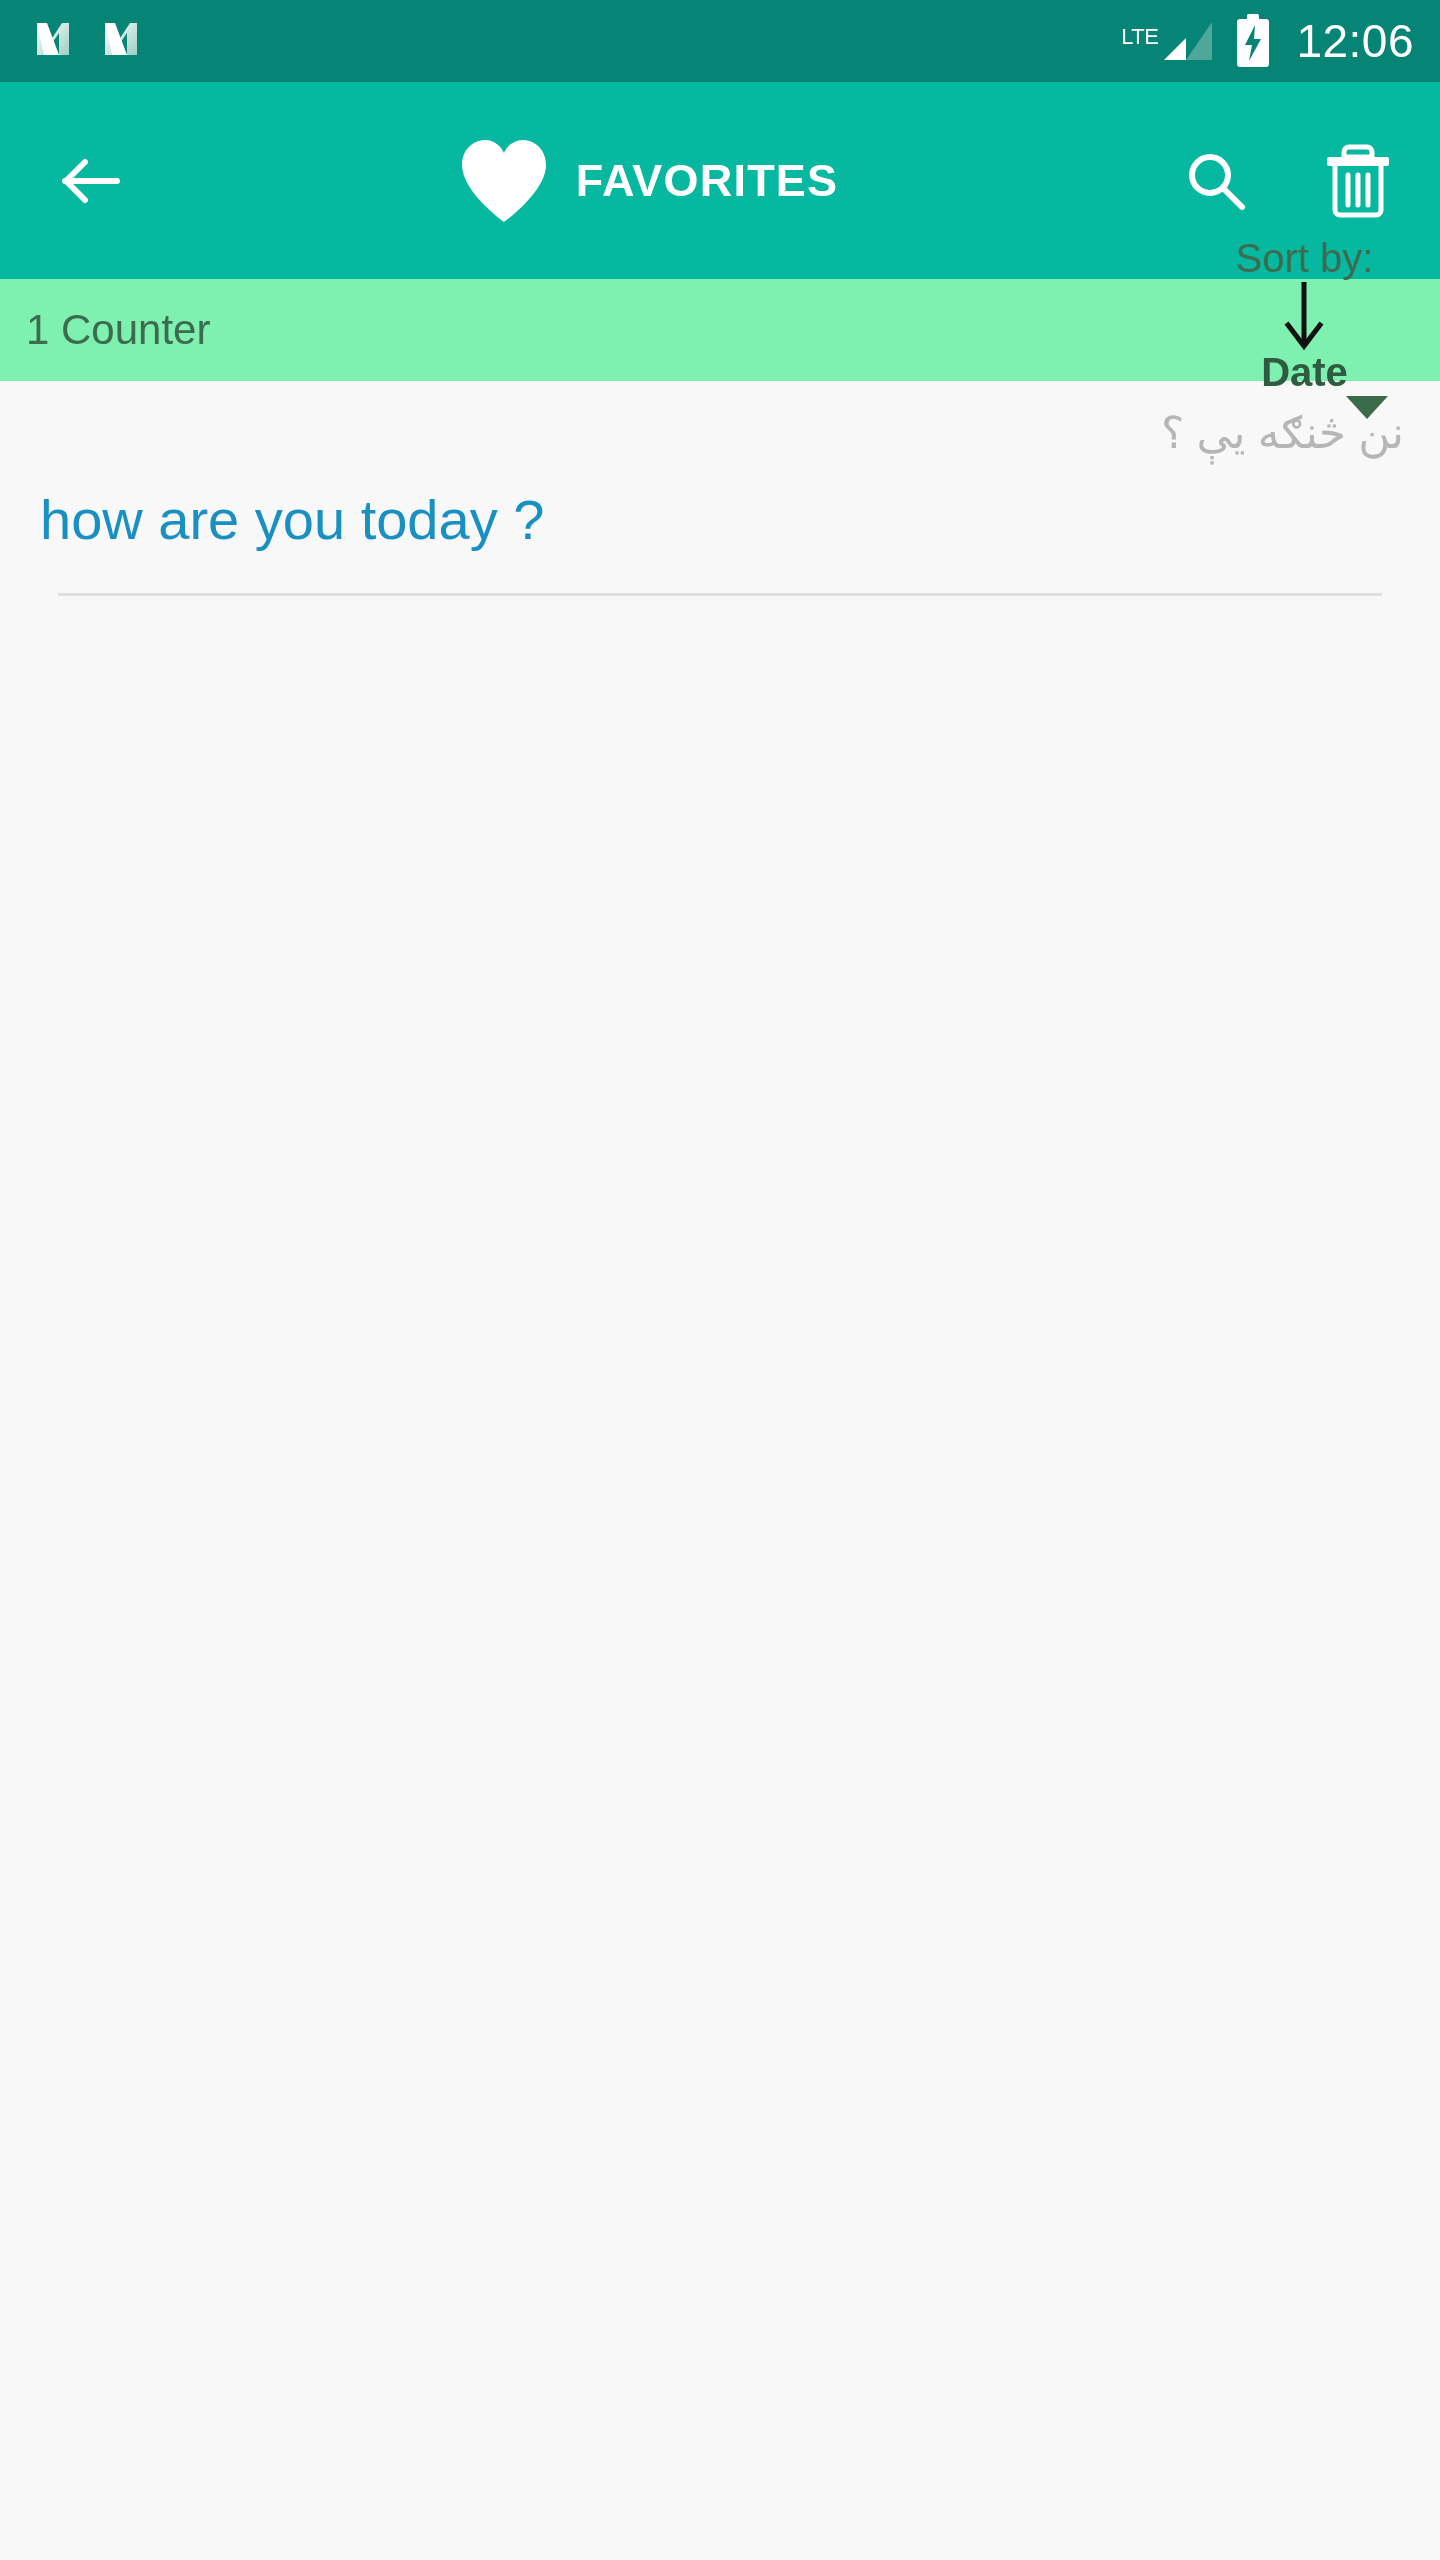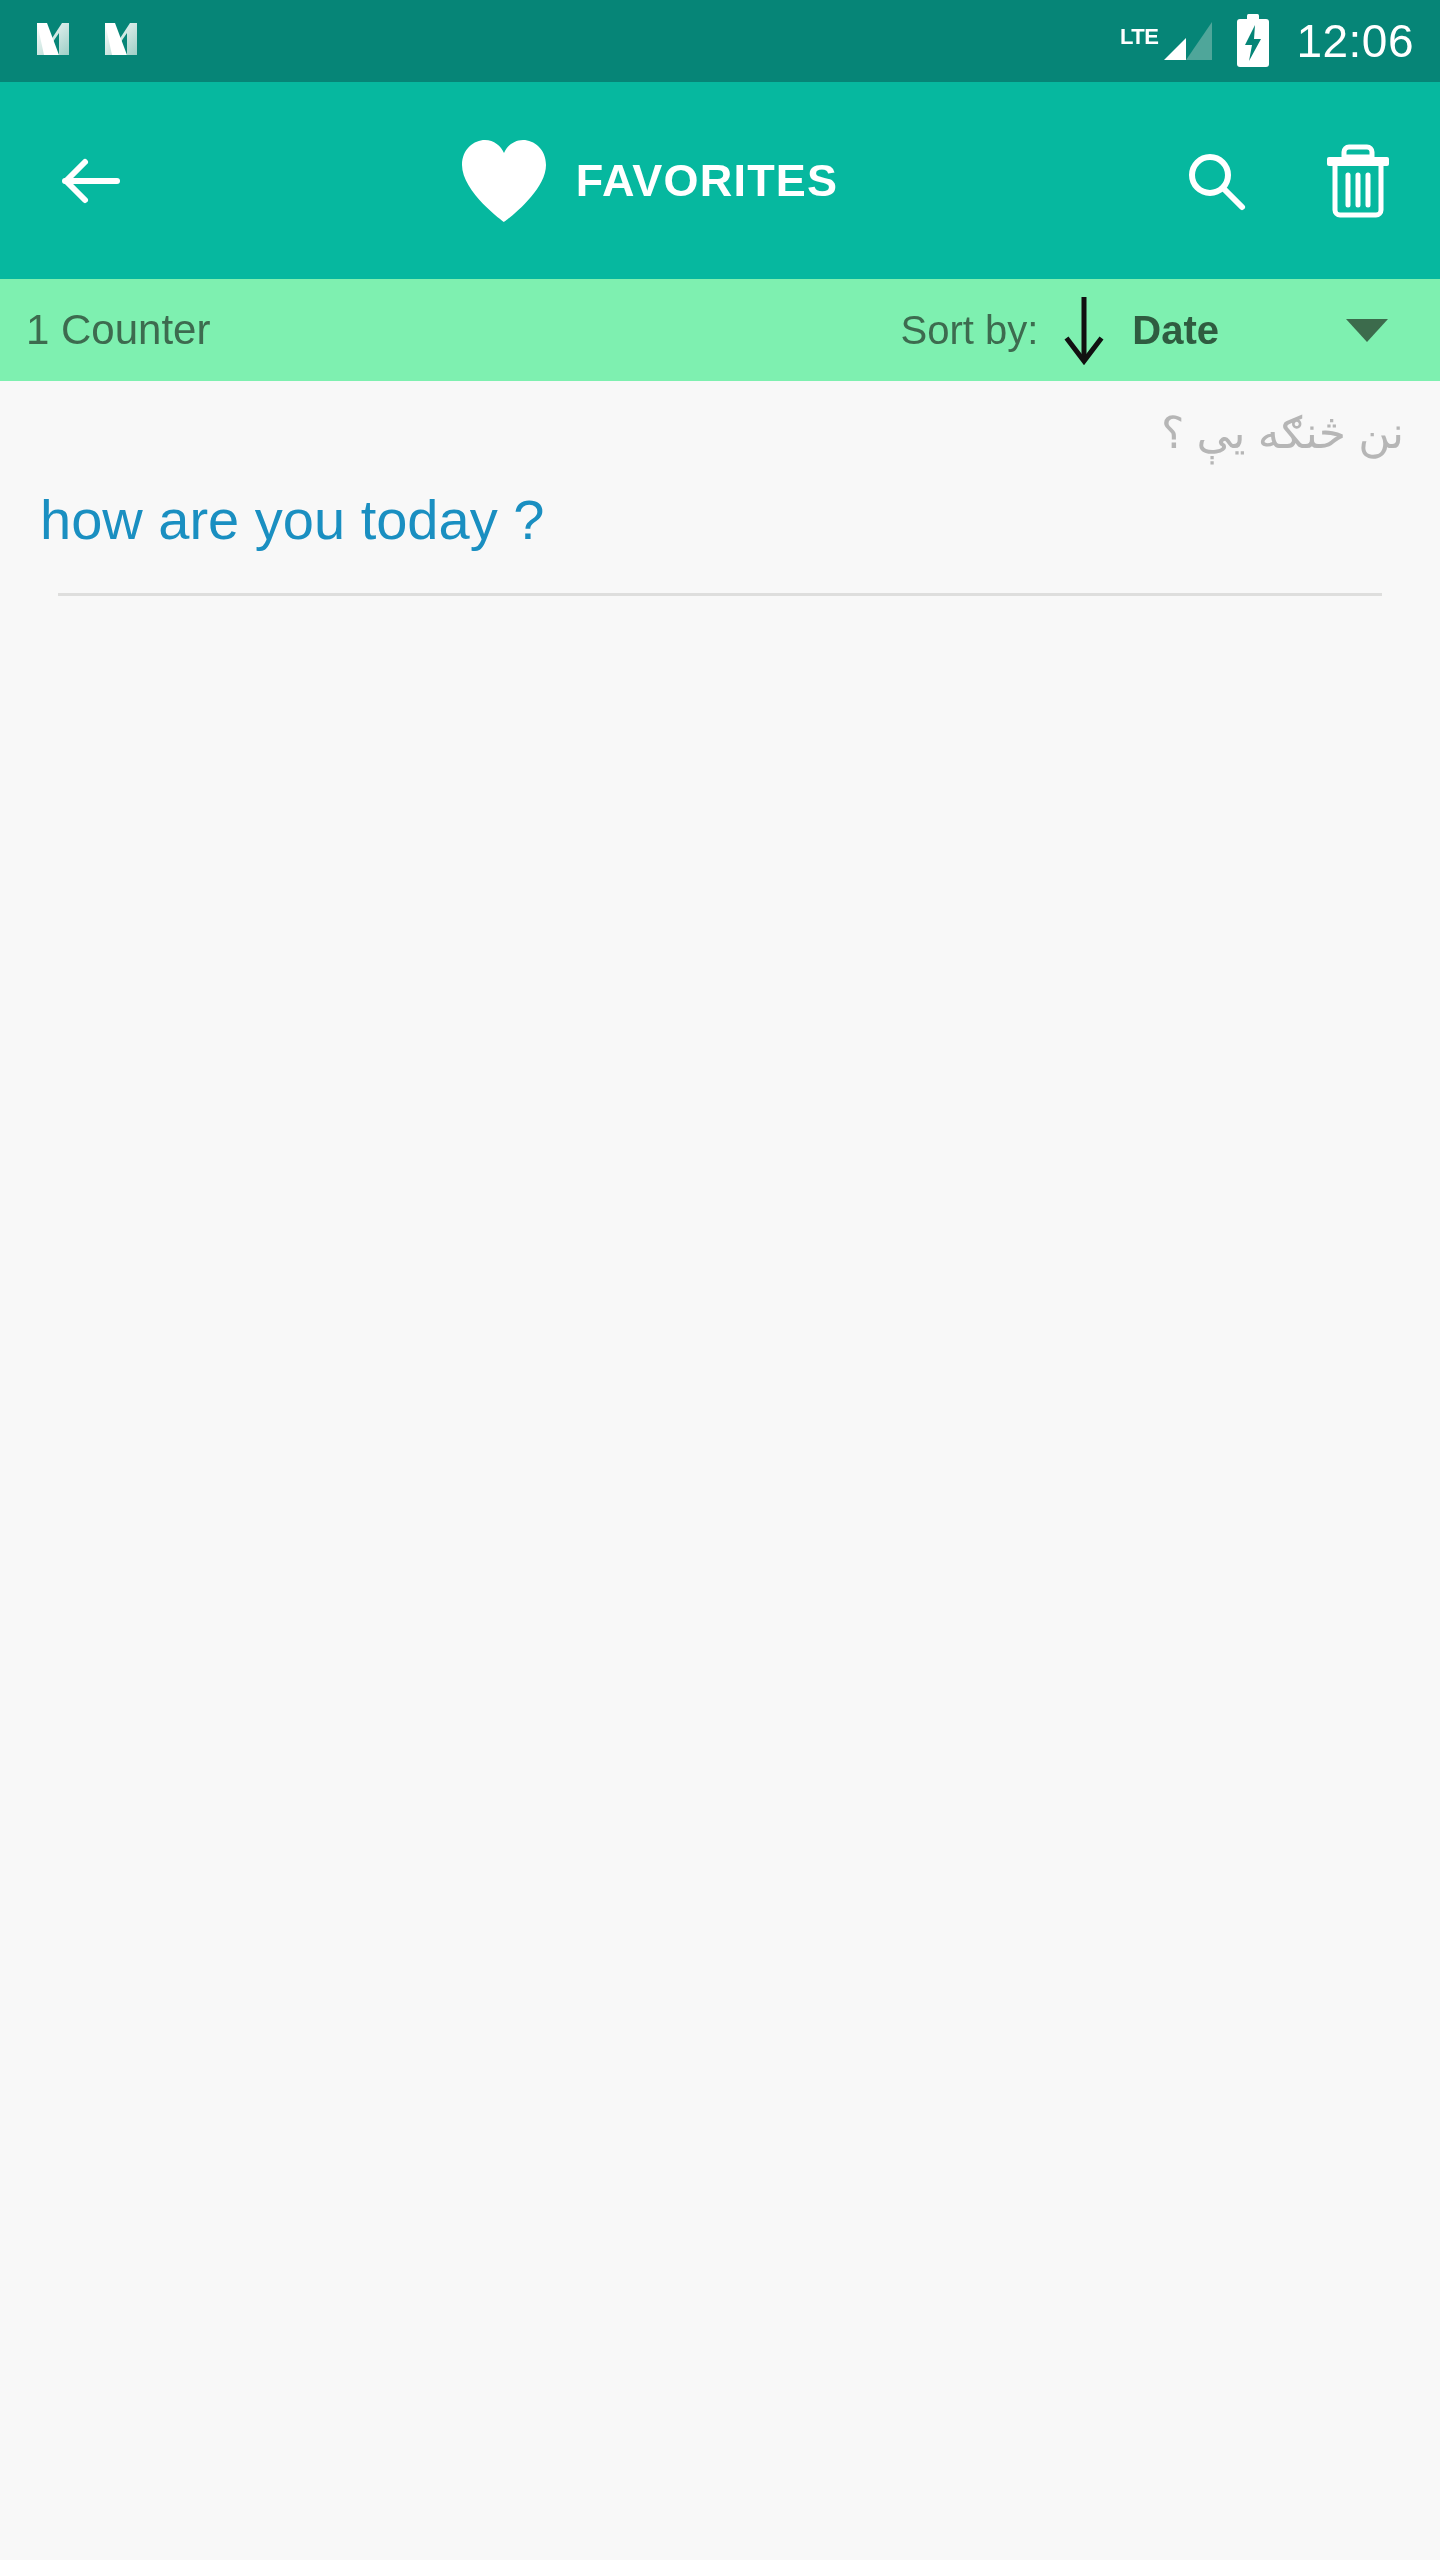--- a/index.html
+++ b/index.html
@@ -18,21 +18,21 @@
     background:#068577;
     display:flex;
     align-items:center;
     padding:0 26px 0 30px;
   }
   .status-left{ display:flex; align-items:center; gap:22px; }
   .status-right{ margin-left:auto; display:flex; align-items:center; gap:18px; }
   .nougat-icon{ display:block; }
   .lte-signal{ display:flex; align-items:flex-end; gap:2px; }
   .lte-label{
-    color:#ffffff; font-size:22px; font-weight:bold;
+    color:#ffffff; font-size:22px; font-weight:normal;
     line-height:1; letter-spacing:-0.5px;
     position:relative; top:-16px; left:4px;margin-left:35px;
   }
   .signal-tri{ display:block; }
   .battery-icon{ display:block; }
   .clock{
     color:#ffffff;
     font-size:46px;
     line-height:1;
     letter-spacing:0.5px;
@@ -86,20 +86,21 @@
   .counter-text{
     color:#3d6b4f;
     font-size:42px;
     line-height:1;
     font-weight:400;
   }
   .sort-controls{
     margin-left:auto;
     display:flex;
     align-items:center;
+    flex-direction:column;
   }
   .sort-label{
     color:#3d6b4f;
     font-size:40px;
     line-height:1;
     font-weight:400;
   }
   .sort-dir-icon{ display:block; margin:0 26px 0 24px; }
   .sort-value{
     color:#2f5c40;

